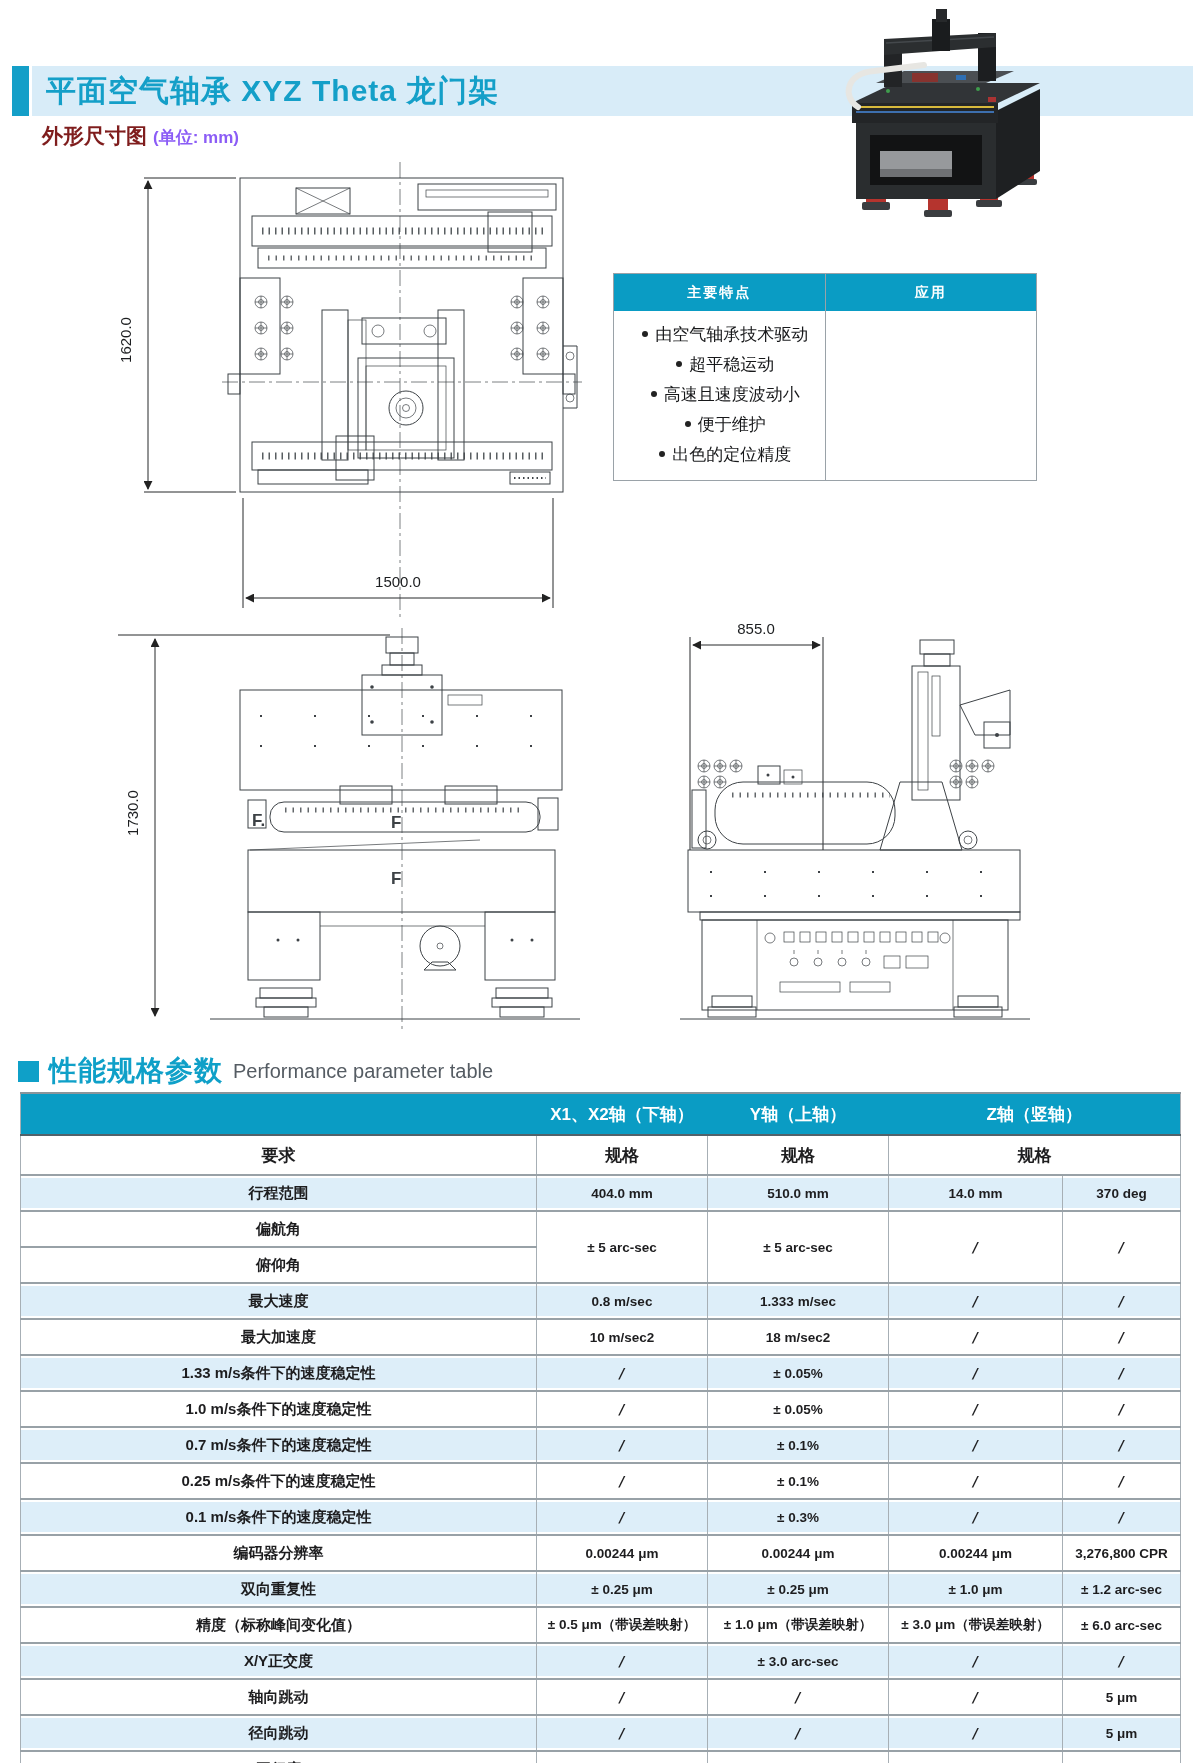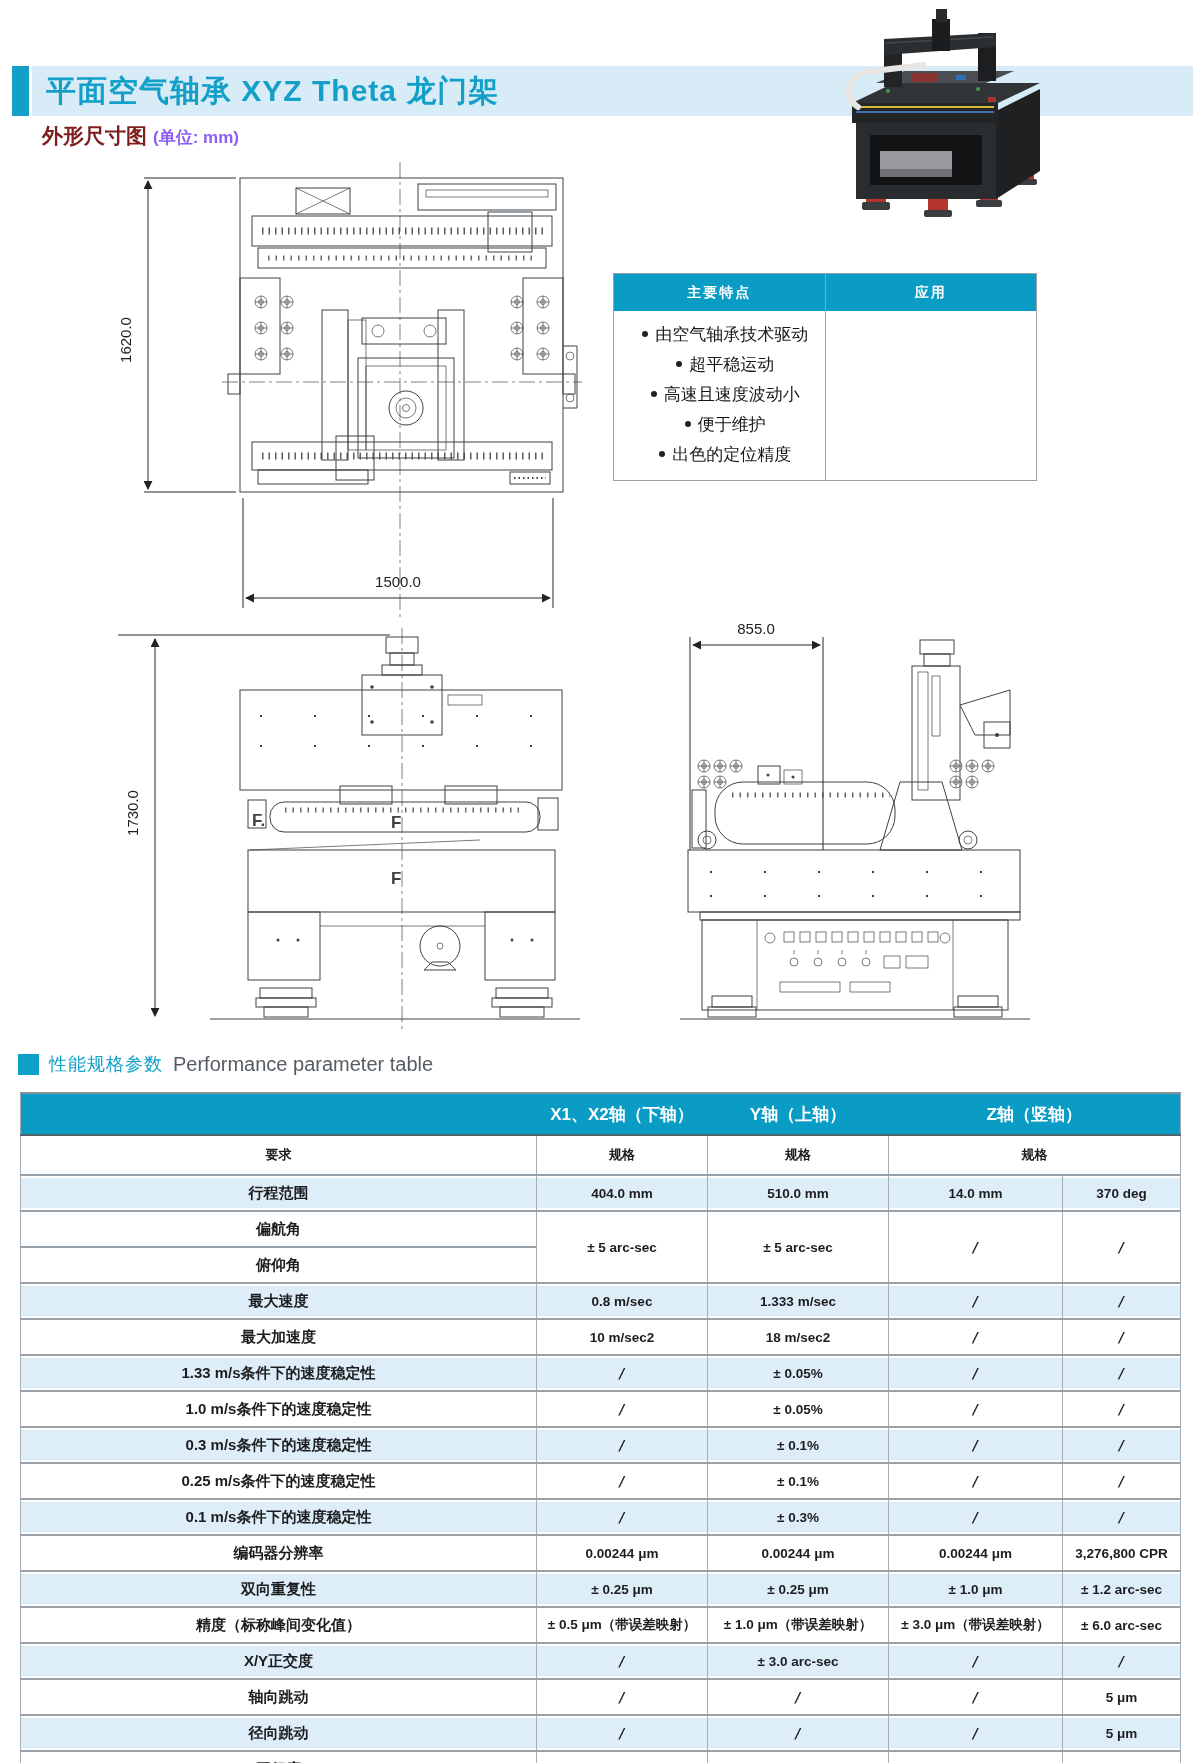--- a/index.html
+++ b/index.html
@@ -38,31 +38,31 @@
   .fhead{height:37px;background:#0a9cc4;color:#fff;font-size:14px;font-weight:bold;
          text-align:center;line-height:37px;letter-spacing:2px;}
   .fcol ul{margin:9px 0 10px 12px;padding:0;list-style:none;}
   .fcol li{font-size:17px;color:#17181a;line-height:30px;white-space:nowrap;text-align:center;}
   .bullet{display:inline-block;width:6px;height:6px;border-radius:50%;background:#222;
           margin:0 7px 3px 0;vertical-align:middle;}
 
   
   .section-heading{position:absolute;left:18px;top:1052px;display:flex;align-items:center;}
   .sq{width:21px;height:21px;background:#0fa0c8;margin-right:10px;}
-  .sec-cn{font-size:18px;font-weight:normal;color:#0fa0c8;letter-spacing:1px;margin-right:10px;}
+  .sec-cn{font-size:28px;font-weight:bold;color:#0fa0c8;letter-spacing:1px;margin-right:10px;}
   .sec-en{font-size:20px;color:#555c63;}
 
   
   .spec-table{position:absolute;left:20px;top:1092px;width:1160px;border-collapse:collapse;
               table-layout:fixed;border-left:1px solid #a7afb5;border-right:1px solid #a7afb5;
               border-bottom:2px solid #98a1a7;}
   .spec-table th,.spec-table td{text-align:center;vertical-align:middle;padding:0;overflow:hidden;}
   .axis-row th{background:#0a9cc4;color:#fff;font-size:17px;font-weight:bold;height:40px;
                border-top:2px solid #8a959b;border-bottom:2px solid #52626a;}
-  .subhead-row td{height:38px;font-weight:bold;font-size:13px;}
+  .subhead-row td{height:38px;font-weight:bold;font-size:17px;}
   .spec-table tbody td{height:34px;font-size:13.5px;font-weight:bold;border-top:2px solid #98a1a7;}
   .spec-table td.lbl{font-size:15px;}
   .spec-table td + td{border-left:1px solid #a7afb5;}
   tr.alt td{background:linear-gradient(#fff 0 2px,#ddeef9 2px calc(100% - 2px),#fff calc(100% - 2px) 100%);}
   td.slash{font-style:italic;font-family:"DejaVu Sans",sans-serif;font-size:16px;font-weight:normal;}
 </style>
 </head>
 <body>
 
 <div class="sheet">
@@ -394,21 +394,21 @@
         <td class="slash">/</td>
       </tr>
       <tr>
         <td class="lbl">1.0 m/s条件下的速度稳定性</td>
         <td class="slash">/</td>
         <td>± 0.05%</td>
         <td class="slash">/</td>
         <td class="slash">/</td>
       </tr>
       <tr class="alt">
-        <td class="lbl">0.3 m/s条件下的速度稳定性</td>
+        <td class="lbl">0.7 m/s条件下的速度稳定性</td>
         <td class="slash">/</td>
         <td>± 0.1%</td>
         <td class="slash">/</td>
         <td class="slash">/</td>
       </tr>
       <tr>
         <td class="lbl">0.25 m/s条件下的速度稳定性</td>
         <td class="slash">/</td>
         <td>± 0.1%</td>
         <td class="slash">/</td>

